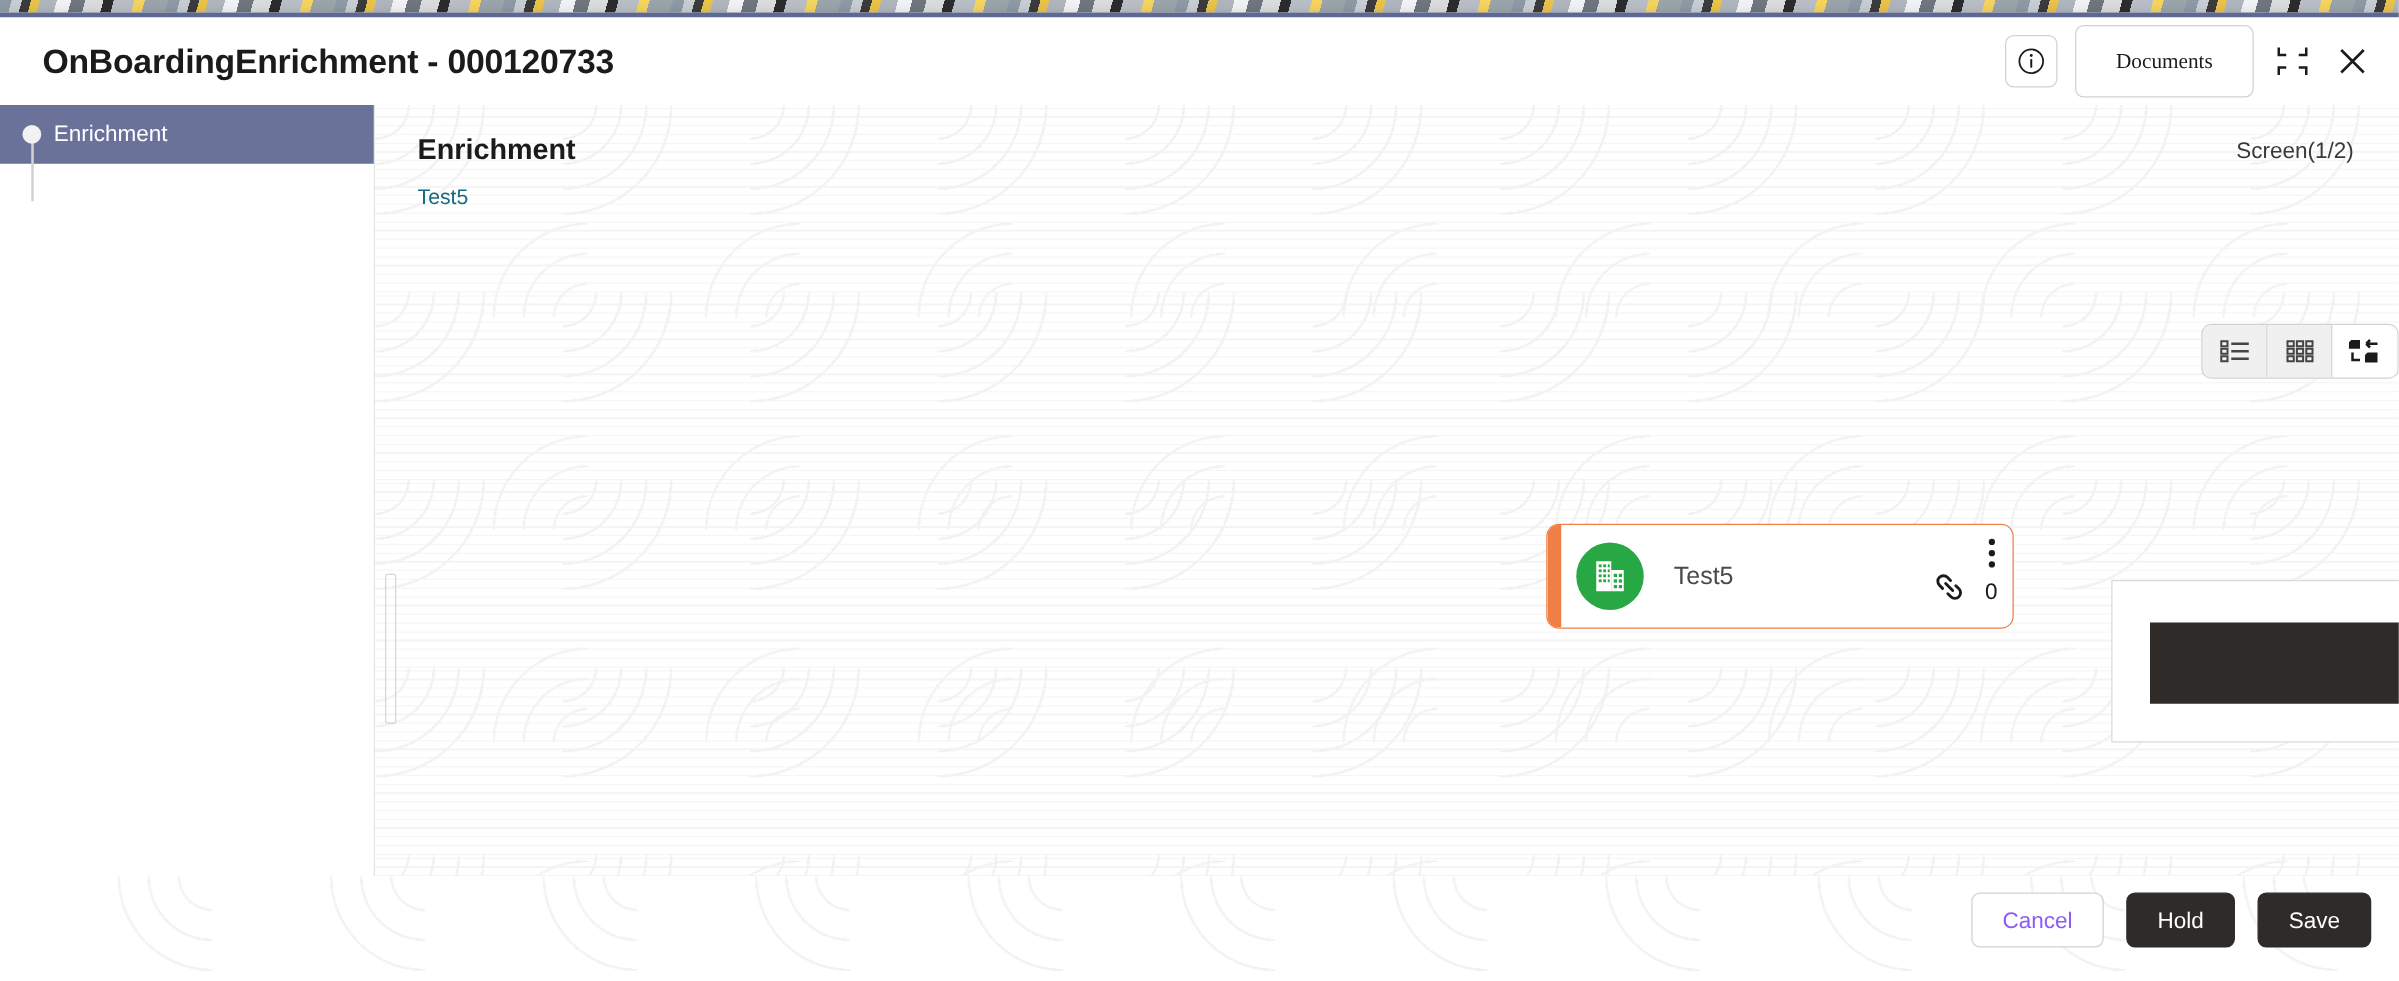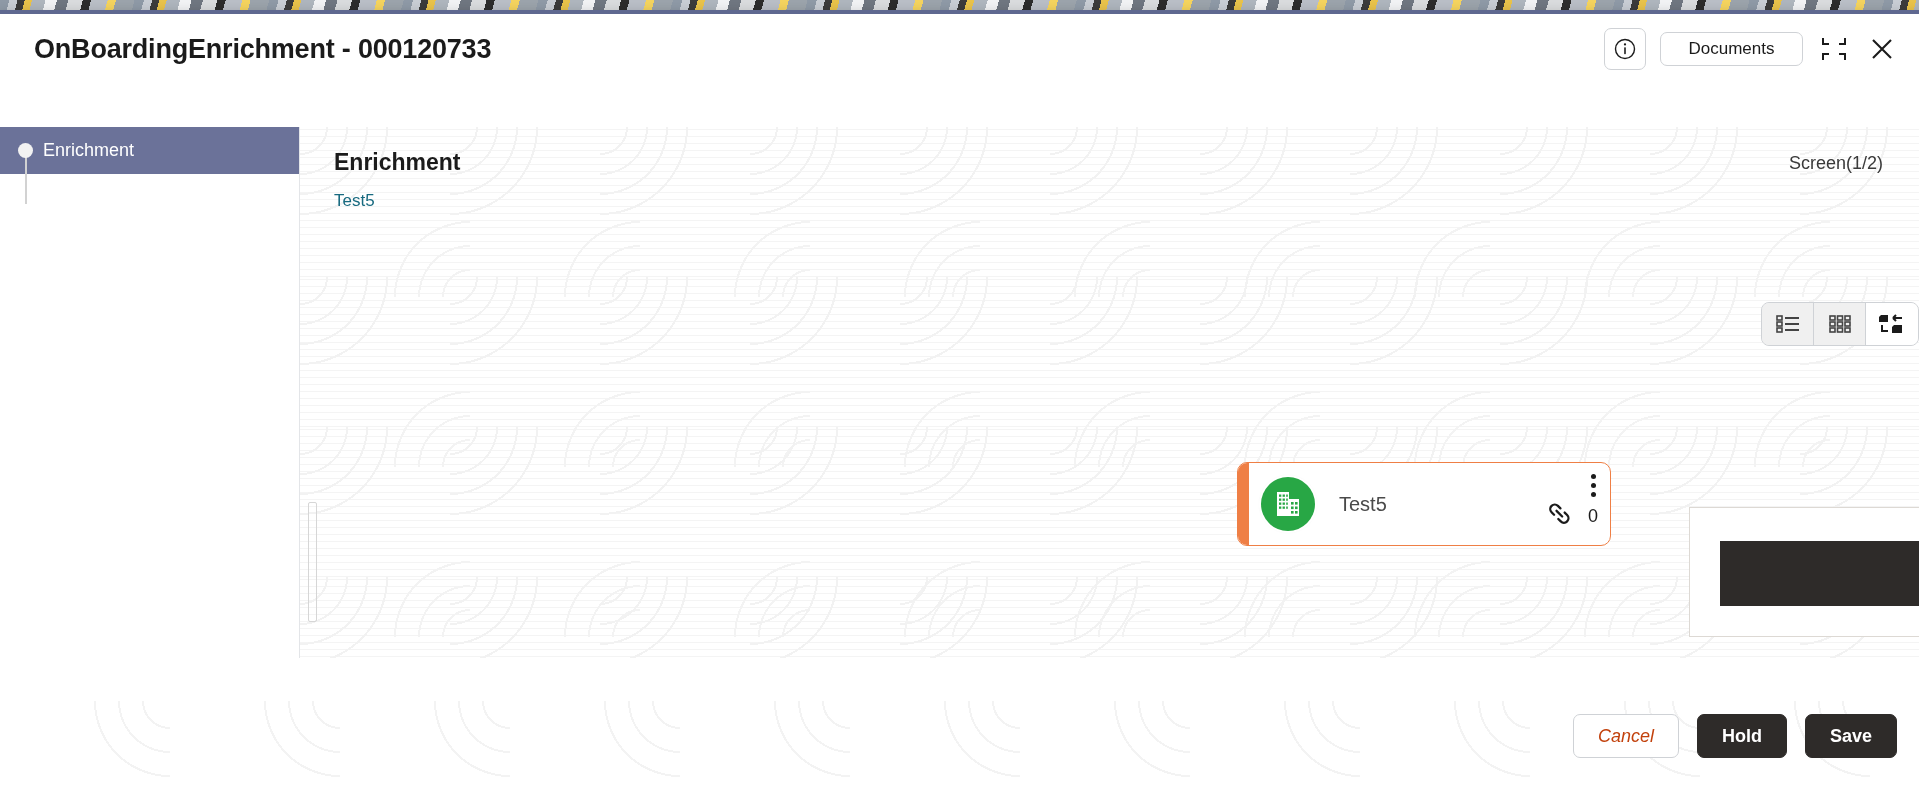--- a/index.html
+++ b/index.html
@@ -38,21 +38,20 @@
   #modal-window {
     position: absolute;
     top: 10px; left: 0;
     width: 1919px;
     height: 775px;
     background: #ffffff;
     border-top: 4px solid #5f6890;
     box-shadow: 0 2px 10px rgba(0,0,0,.18);
     display: flex;
     flex-direction: column;
-    gap: 43px;
   }
 
   
   #title-bar {
     height: 70px;
     flex: 0 0 70px;
     display: flex;
     align-items: center;
     padding: 0 20px 0 34px;
     background: #ffffff;
@@ -74,29 +73,29 @@
   }
   .icon-square-btn {
     width: 42px; height: 42px;
     border: 1px solid #cfd2d6;
     border-radius: 7px;
     background: #fff;
     display: flex; align-items: center; justify-content: center;
     cursor: pointer;
   }
   #documents-button {
-    height: 34px;
+    height: 58px;
     min-width: 143px;
     padding: 0 22px;
     border: 1px solid #cfd2d6;
     border-radius: 7px;
     background: #fff;
     font-size: 17px;
     color: #1b1b1b;
-    font-family: Liberation Sans, sans-serif;
+    font-family: Liberation Serif, serif;
     cursor: pointer;
     display: flex; align-items: center; justify-content: center;
   }
   .plain-icon-btn {
     width: 34px; height: 34px;
     background: none; border: none;
     display: flex; align-items: center; justify-content: center;
     cursor: pointer;
   }
 
@@ -347,29 +346,28 @@
     padding: 0 24px;
     border-radius: 7px;
     font-size: 18px;
     font-family: "Liberation Sans", sans-serif;
     cursor: pointer;
     display: flex; align-items: center; justify-content: center;
     white-space: nowrap;
   }
   .footer-btn.secondary {
     background: #ffffff;
-    color: #c2410c;
+    color: #8b5cf6;
     border: 1px solid #cfd2d6;
-    font-style: italic;
   }
   .footer-btn.primary {
     background: #2e2b29;
     color: #ffffff;
     border: 1px solid #2e2b29;
-    font-weight: bold;
+    font-weight: normal;
   }
 </style>
 </head>
 <body>
 
 <div id="desktop-strip"></div>
 
 <div id="modal-window">
 
   <div id="title-bar">

